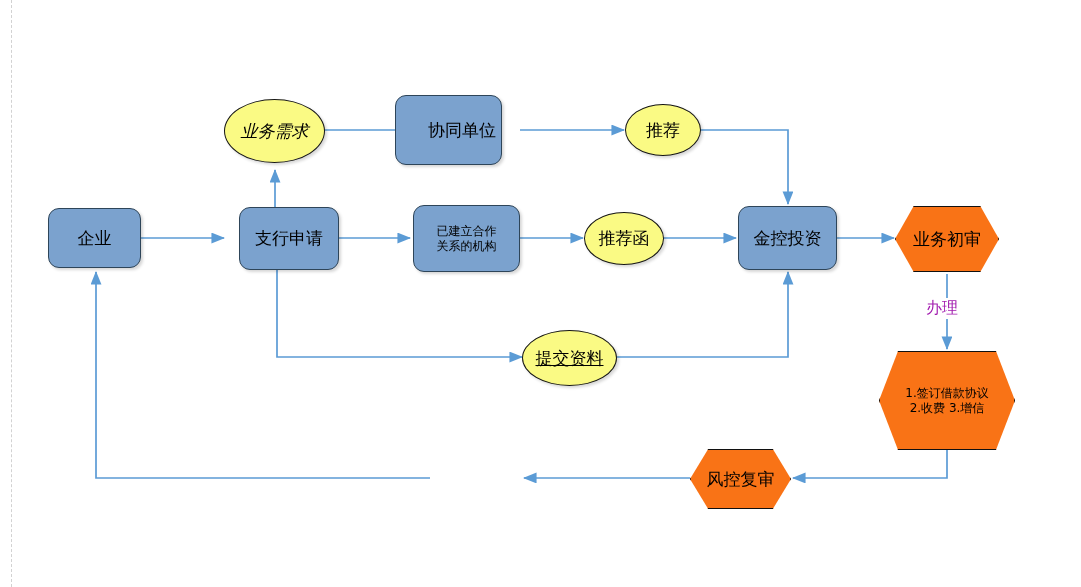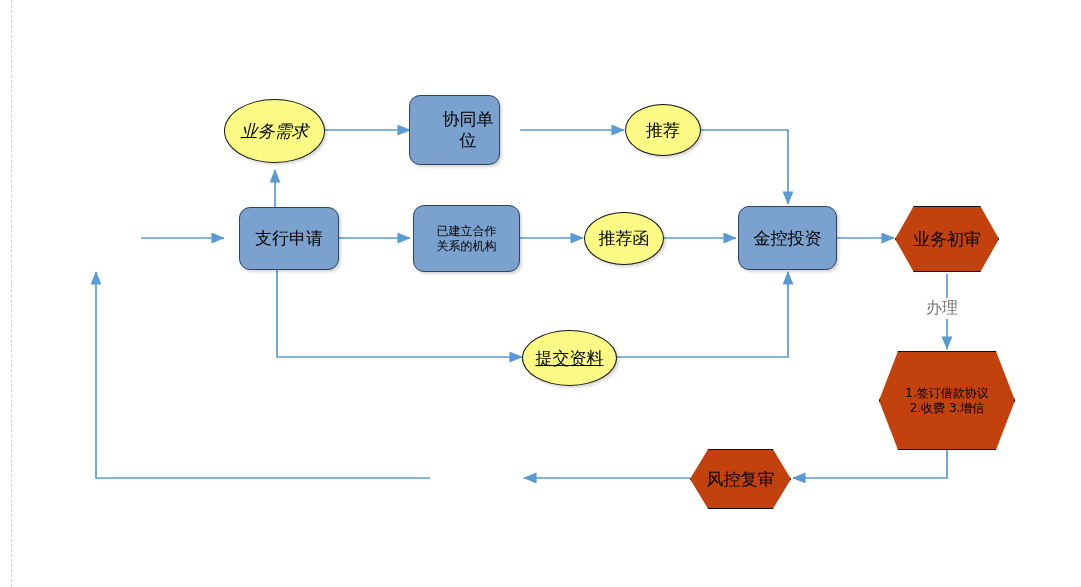--- a/index.html
+++ b/index.html
@@ -42,35 +42,35 @@
     font-size: 17px;
   }
   .node.ellipse {
     background: #FAFA84;
     border: 1.6px solid #161616;
     border-radius: 50%;
     box-shadow: 2px 2px 3px rgba(0,0,0,0.16);
     font-size: 17px;
   }
   .node.hexagon {
-    background: #c2410c;
+    background: #f97316;
     border: 1.6px solid #101010;
     font-size: 17px;
     clip-path: polygon(18% 0%, 82% 0%, 100% 50%, 82% 100%, 18% 100%, 0% 50%);
     box-shadow: 2px 2px 3px rgba(0,0,0,0.14);
   }
   .node.hexagon.wide {
     clip-path: polygon(14% 0%, 86% 0%, 100% 50%, 86% 100%, 14% 100%, 0% 50%);
   }
   .node.small-text { font-size: 12px; }
   .edge-label {
     position: absolute;
     z-index: 4;
     font-size: 16px;
-    color: #737373;
+    color: #a21caf;
     background: #ffffff;
     padding: 0 3px;
     white-space: nowrap;
   }
   .margin-guide {
     position: absolute;
     top: 0;
     bottom: 0;
     width: 0;
     border-left: 1px dashed #D2D2D2;
@@ -117,26 +117,27 @@
       <path d="M947,274 L947,349"></path>
 
       <path d="M947,450 L947,478 L793,478"></path>
 
       <path d="M690,478 L524,478"></path>
 
       <path d="M430,478 L96,478 L96,272"></path>
     </g>
   </svg>
 
+  <div class="node rect" style="left:48px; top:208px; width:93px; height:60px;">企业</div>
 
   <div class="node rect" style="left:226px; top:207px; width:100px; height:63px;margin-left:13px;">支行申请</div>
 
   <div class="node ellipse" style="left:224px; top:99px; width:101px; height:64px;font-style:italic;">业务需求</div>
 
-  <div class="node rect" style="left:409px; top:95px; width:91px; height:70px;padding-left:27px;">协同单位</div>
+  <div class="node rect" style="left:395px; top:95px; width:107px; height:70px;padding-left:27px;">协同单位</div>
 
   <div class="node ellipse" style="left:625px; top:104px; width:76px; height:52px;">推荐</div>
 
   <div class="node rect small-text" style="left:413px; top:205px; width:107px; height:67px;">已建立合作
 关系的机构</div>
 
   <div class="node ellipse" style="left:584px; top:212px; width:80px; height:53px;">推荐函</div>
 
   <div class="node ellipse" style="left:522px; top:330px; width:95px; height:56px;text-decoration:underline;">提交资料</div>
 

